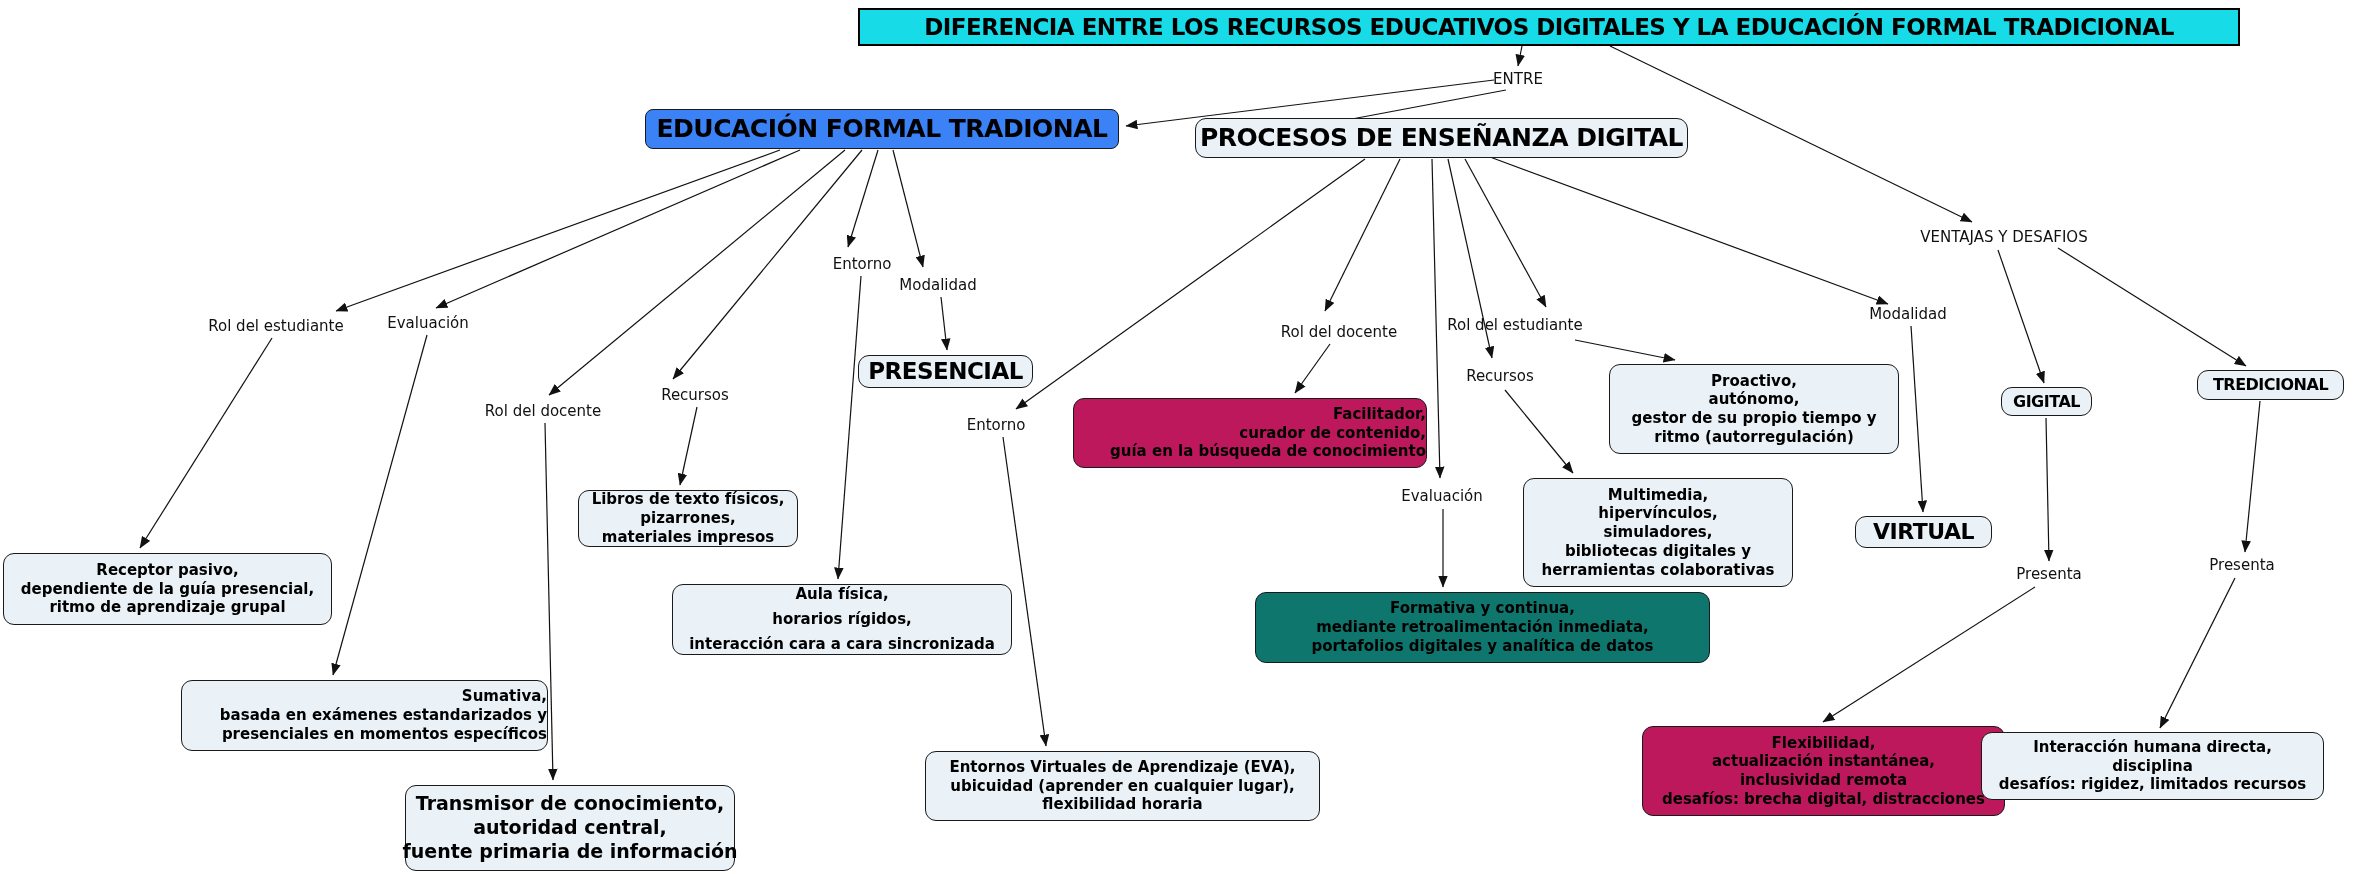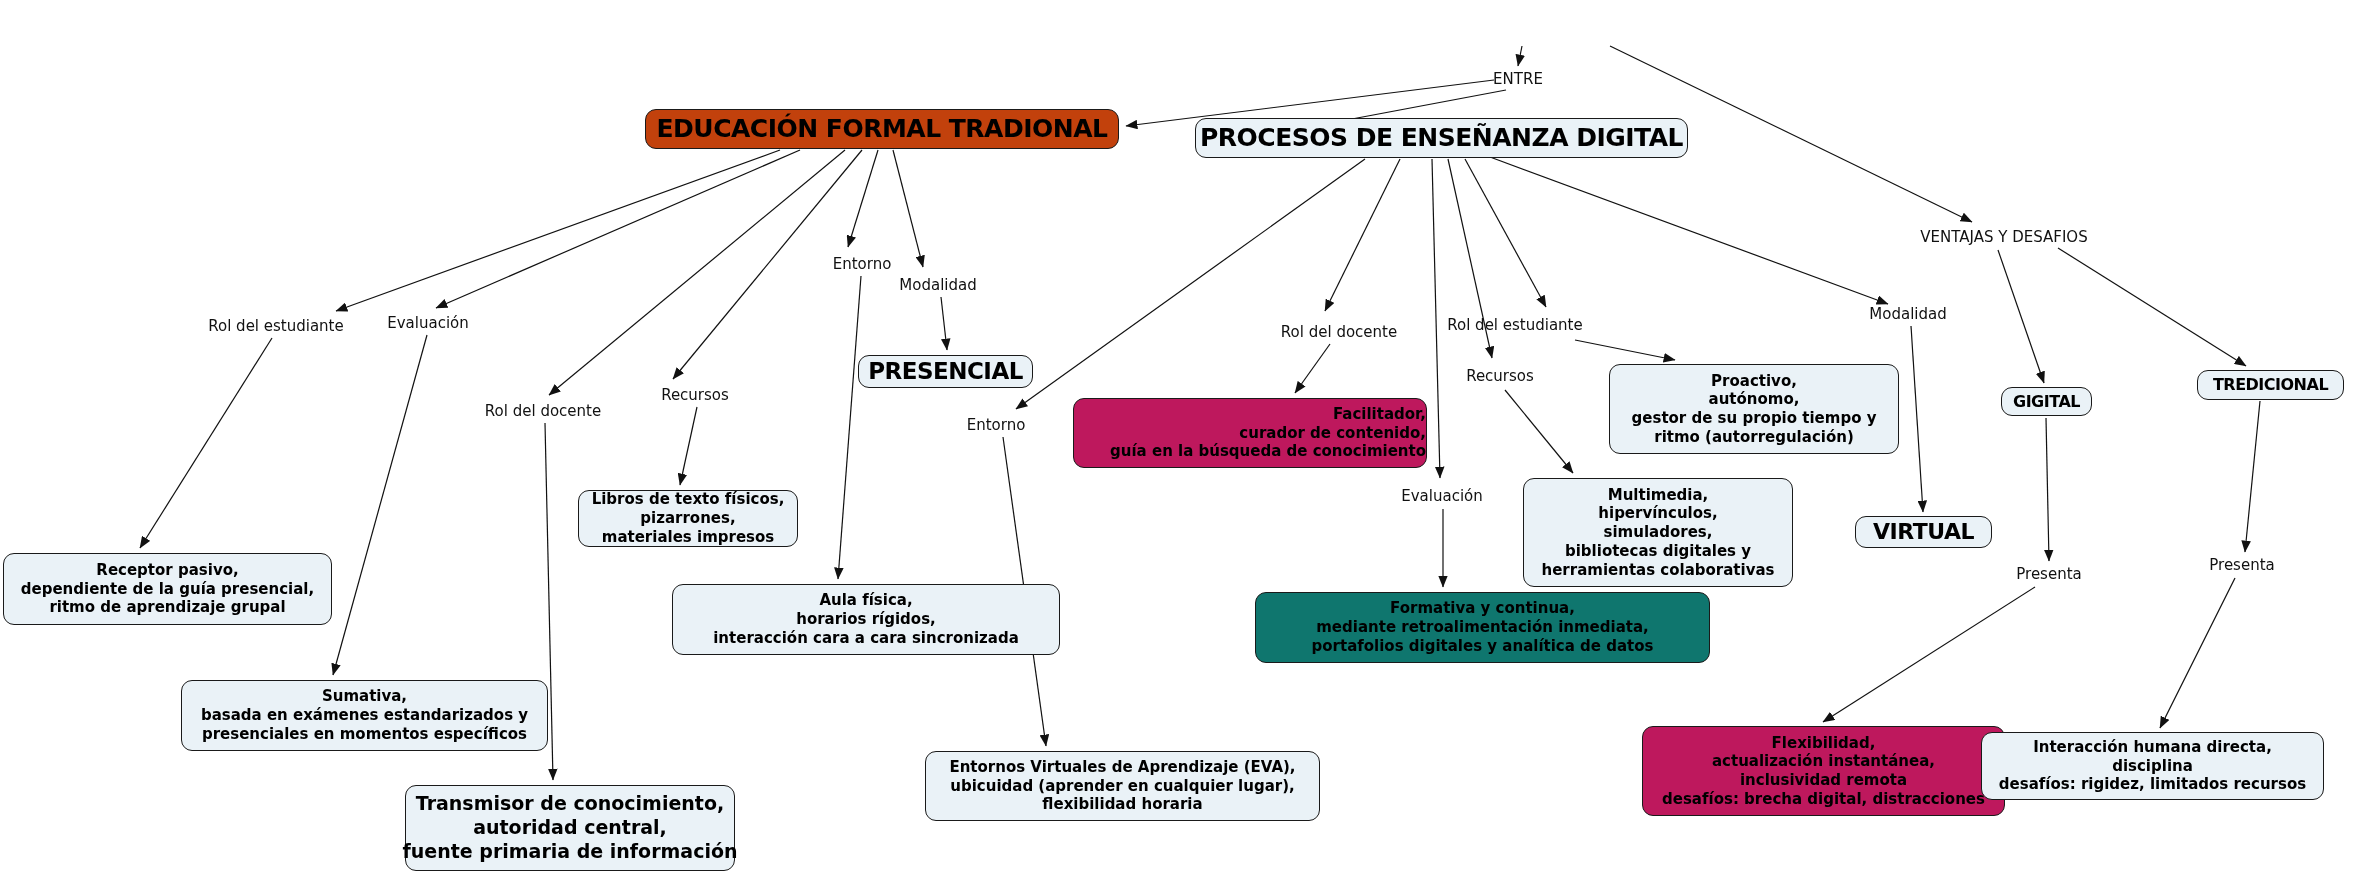--- a/index.html
+++ b/index.html
@@ -85,23 +85,24 @@
         <line x1="1911" y1="326" x2="1923" y2="512" stroke="#111111" stroke-width="1.2" marker-end="url(#arrow)"></line>
         <line x1="1998" y1="250" x2="2044" y2="383" stroke="#111111" stroke-width="1.2" marker-end="url(#arrow)"></line>
         <line x1="2058" y1="248" x2="2246" y2="366" stroke="#111111" stroke-width="1.2" marker-end="url(#arrow)"></line>
         <line x1="2046" y1="418" x2="2049" y2="561" stroke="#111111" stroke-width="1.2" marker-end="url(#arrow)"></line>
         <line x1="2035" y1="587" x2="1823" y2="722" stroke="#111111" stroke-width="1.2" marker-end="url(#arrow)"></line>
         <line x1="2260" y1="401" x2="2245" y2="552" stroke="#111111" stroke-width="1.2" marker-end="url(#arrow)"></line>
         <line x1="2235" y1="578" x2="2160" y2="728" stroke="#111111" stroke-width="1.2" marker-end="url(#arrow)"></line>
       </g>
   </svg>
 
+  <div class="map-title" id="title-node" style="left: 858px; top: 8px; width: 1382px; height: 38px; font-size: 23px; background: rgb(23, 220, 232); border-color: rgb(0, 0, 0);">DIFERENCIA ENTRE LOS RECURSOS EDUCATIVOS DIGITALES Y LA EDUCACIÓN FORMAL TRADICIONAL</div>
 
   <div id="nodes-layer">
-      <div class="node heading" style="left: 645px; top: 109px; width: 474px; height: 40px; font-size: 25px; background: #c2410c; border-color: rgb(26, 26, 26);">
+      <div class="node heading" style="left: 645px; top: 109px; width: 474px; height: 40px; font-size: 25px; background: #3b82f6; border-color: rgb(26, 26, 26); border-radius: 8px;">
         <div class="ln">EDUCACIÓN FORMAL TRADIONAL</div>
       </div>
       <div class="node heading" style="left: 1195px; top: 118px; width: 493px; height: 40px; font-size: 25px; background: rgb(234, 242, 247); border-color: rgb(26, 26, 26);">
         <div class="ln">PROCESOS DE ENSEÑANZA DIGITAL</div>
       </div>
       <div class="node heading" style="left: 858px; top: 355px; width: 175px; height: 33px; font-size: 23px; background: rgb(234, 242, 247); border-color: rgb(26, 26, 26);">
         <div class="ln">PRESENCIAL</div>
       </div>
       <div class="node heading" style="left: 1855px; top: 516px; width: 137px; height: 32px; font-size: 22px; background: rgb(234, 242, 247); border-color: rgb(26, 26, 26);">
         <div class="ln">VIRTUAL</div>
@@ -133,36 +134,36 @@
       <div class="node box" style="left: 1255px; top: 592px; width: 455px; height: 71px; font-size: 15px; background: #0f766e; border-color: rgb(26, 26, 26);">
         <div class="ln">Formativa y continua,</div>
         <div class="ln">mediante retroalimentación inmediata,</div>
         <div class="ln">portafolios digitales y analítica de datos</div>
       </div>
       <div class="node box" style="left: 3px; top: 553px; width: 329px; height: 72px; font-size: 15px; background: rgb(234, 242, 247); border-color: rgb(26, 26, 26);">
         <div class="ln">Receptor pasivo,</div>
         <div class="ln">dependiente de la guía presencial,</div>
         <div class="ln">ritmo de aprendizaje grupal</div>
       </div>
-      <div class="node box" style="left: 181px; top: 680px; width: 367px; height: 71px; font-size: 15px; background: rgb(234, 242, 247); border-color: rgb(26, 26, 26);">
+      <div class="node box" style="left: 181px; top: 680px; width: 367px; height: 71px; font-size: 15px; background: rgb(234, 242, 247); border-color: rgb(26, 26, 26); align-items: flex-end;">
         <div class="ln">Sumativa,</div>
         <div class="ln">basada en exámenes estandarizados y</div>
         <div class="ln">presenciales en momentos específicos</div>
       </div>
       <div class="node box" style="left: 405px; top: 785px; width: 330px; height: 86px; font-size: 19px; background: rgb(234, 242, 247); border-color: rgb(26, 26, 26);">
         <div class="ln">Transmisor de conocimiento,</div>
         <div class="ln">autoridad central,</div>
         <div class="ln">fuente primaria de información</div>
       </div>
       <div class="node box" style="left: 578px; top: 490px; width: 220px; height: 57px; font-size: 15px; background: rgb(234, 242, 247); border-color: rgb(26, 26, 26);">
         <div class="ln">Libros de texto físicos,</div>
         <div class="ln">pizarrones,</div>
         <div class="ln">materiales impresos</div>
       </div>
-      <div class="node box" style="left: 672px; top: 584px; width: 388px; height: 71px; font-size: 15px; background: rgb(234, 242, 247); border-color: rgb(26, 26, 26);">
+      <div class="node box" style="left: 672px; top: 584px; width: 340px; height: 71px; font-size: 15px; background: rgb(234, 242, 247); border-color: rgb(26, 26, 26); justify-content: space-between;">
         <div class="ln">Aula física,</div>
         <div class="ln">horarios rígidos,</div>
         <div class="ln">interacción cara a cara sincronizada</div>
       </div>
       <div class="node box" style="left: 893px; top: 751px; width: 395px; height: 70px; font-size: 15px; background: rgb(234, 242, 247); border-color: rgb(26, 26, 26); margin-left: 32px;">
         <div class="ln">Entornos Virtuales de Aprendizaje (EVA),</div>
         <div class="ln">ubicuidad (aprender en cualquier lugar),</div>
         <div class="ln">flexibilidad horaria</div>
       </div>
       <div class="node box" style="left: 1642px; top: 726px; width: 363px; height: 90px; font-size: 15px; background: #be185d; border-color: rgb(26, 26, 26);">

